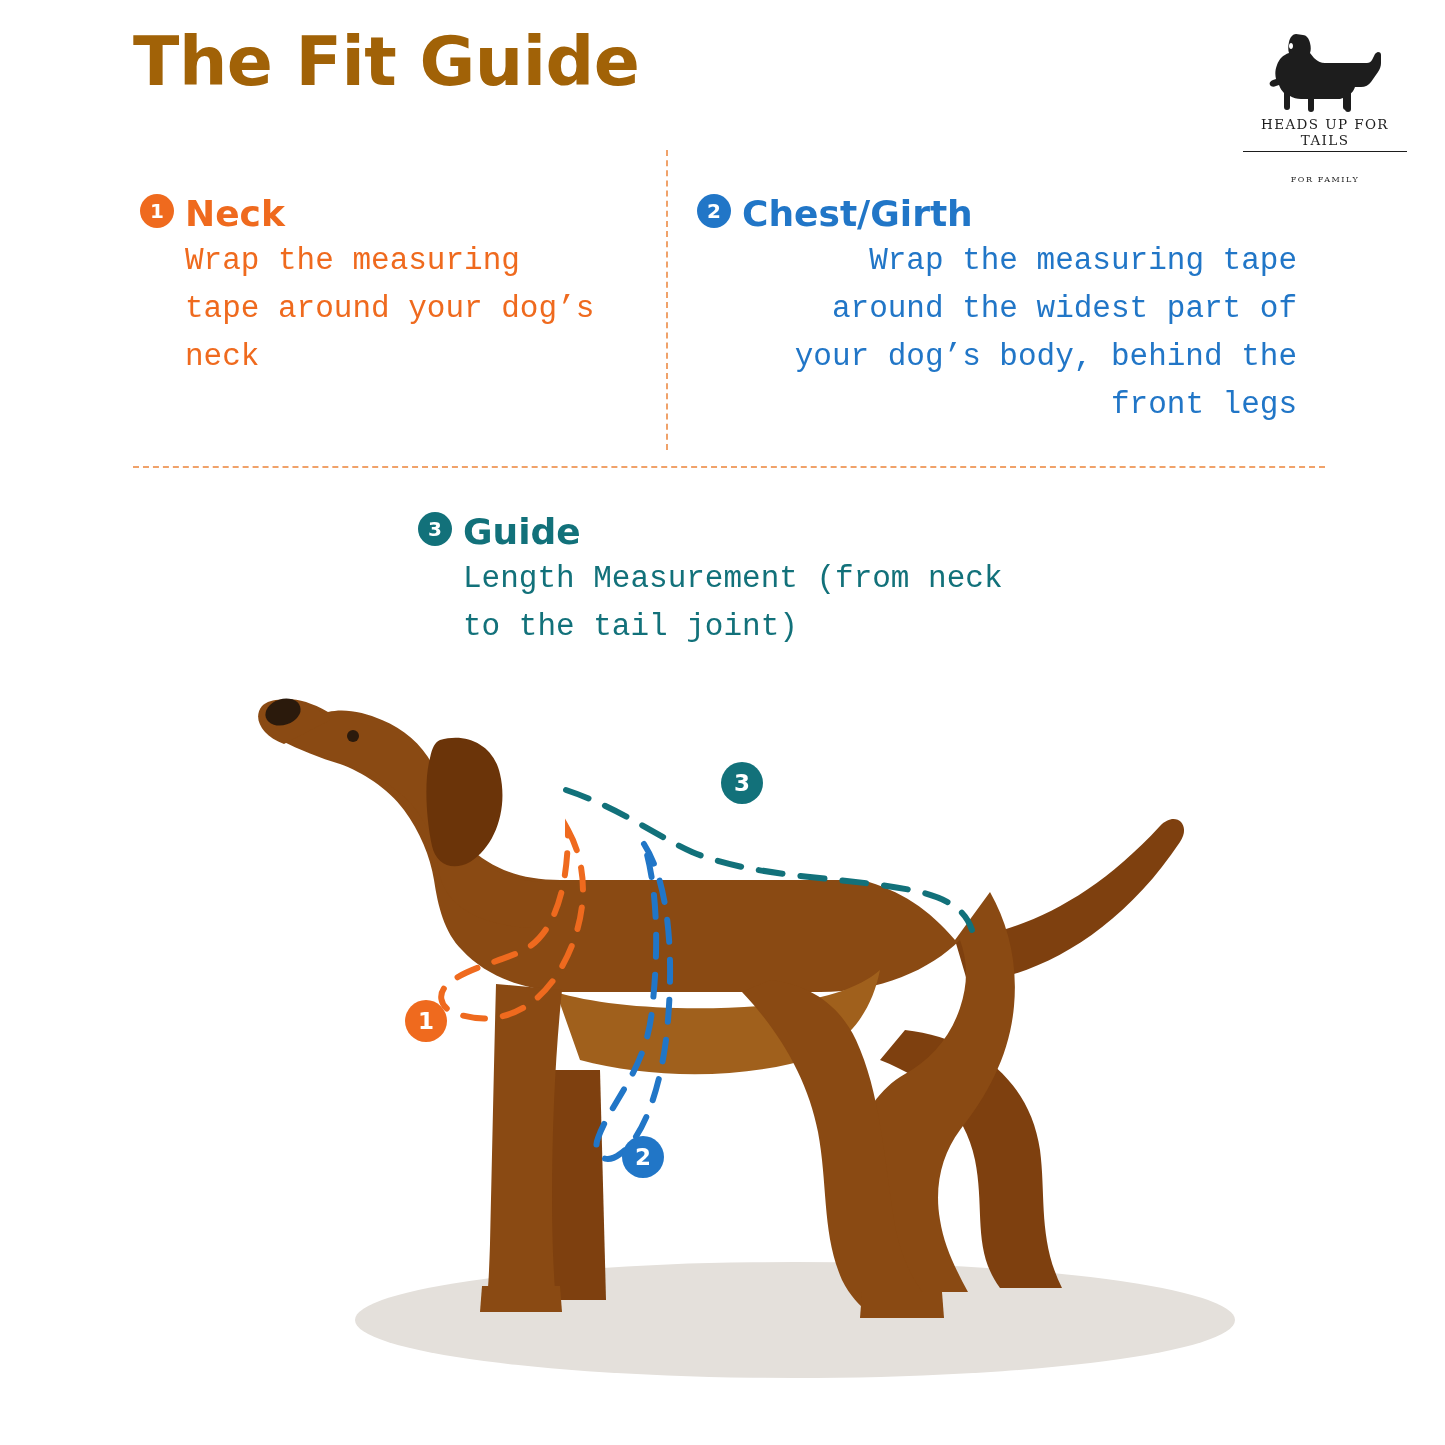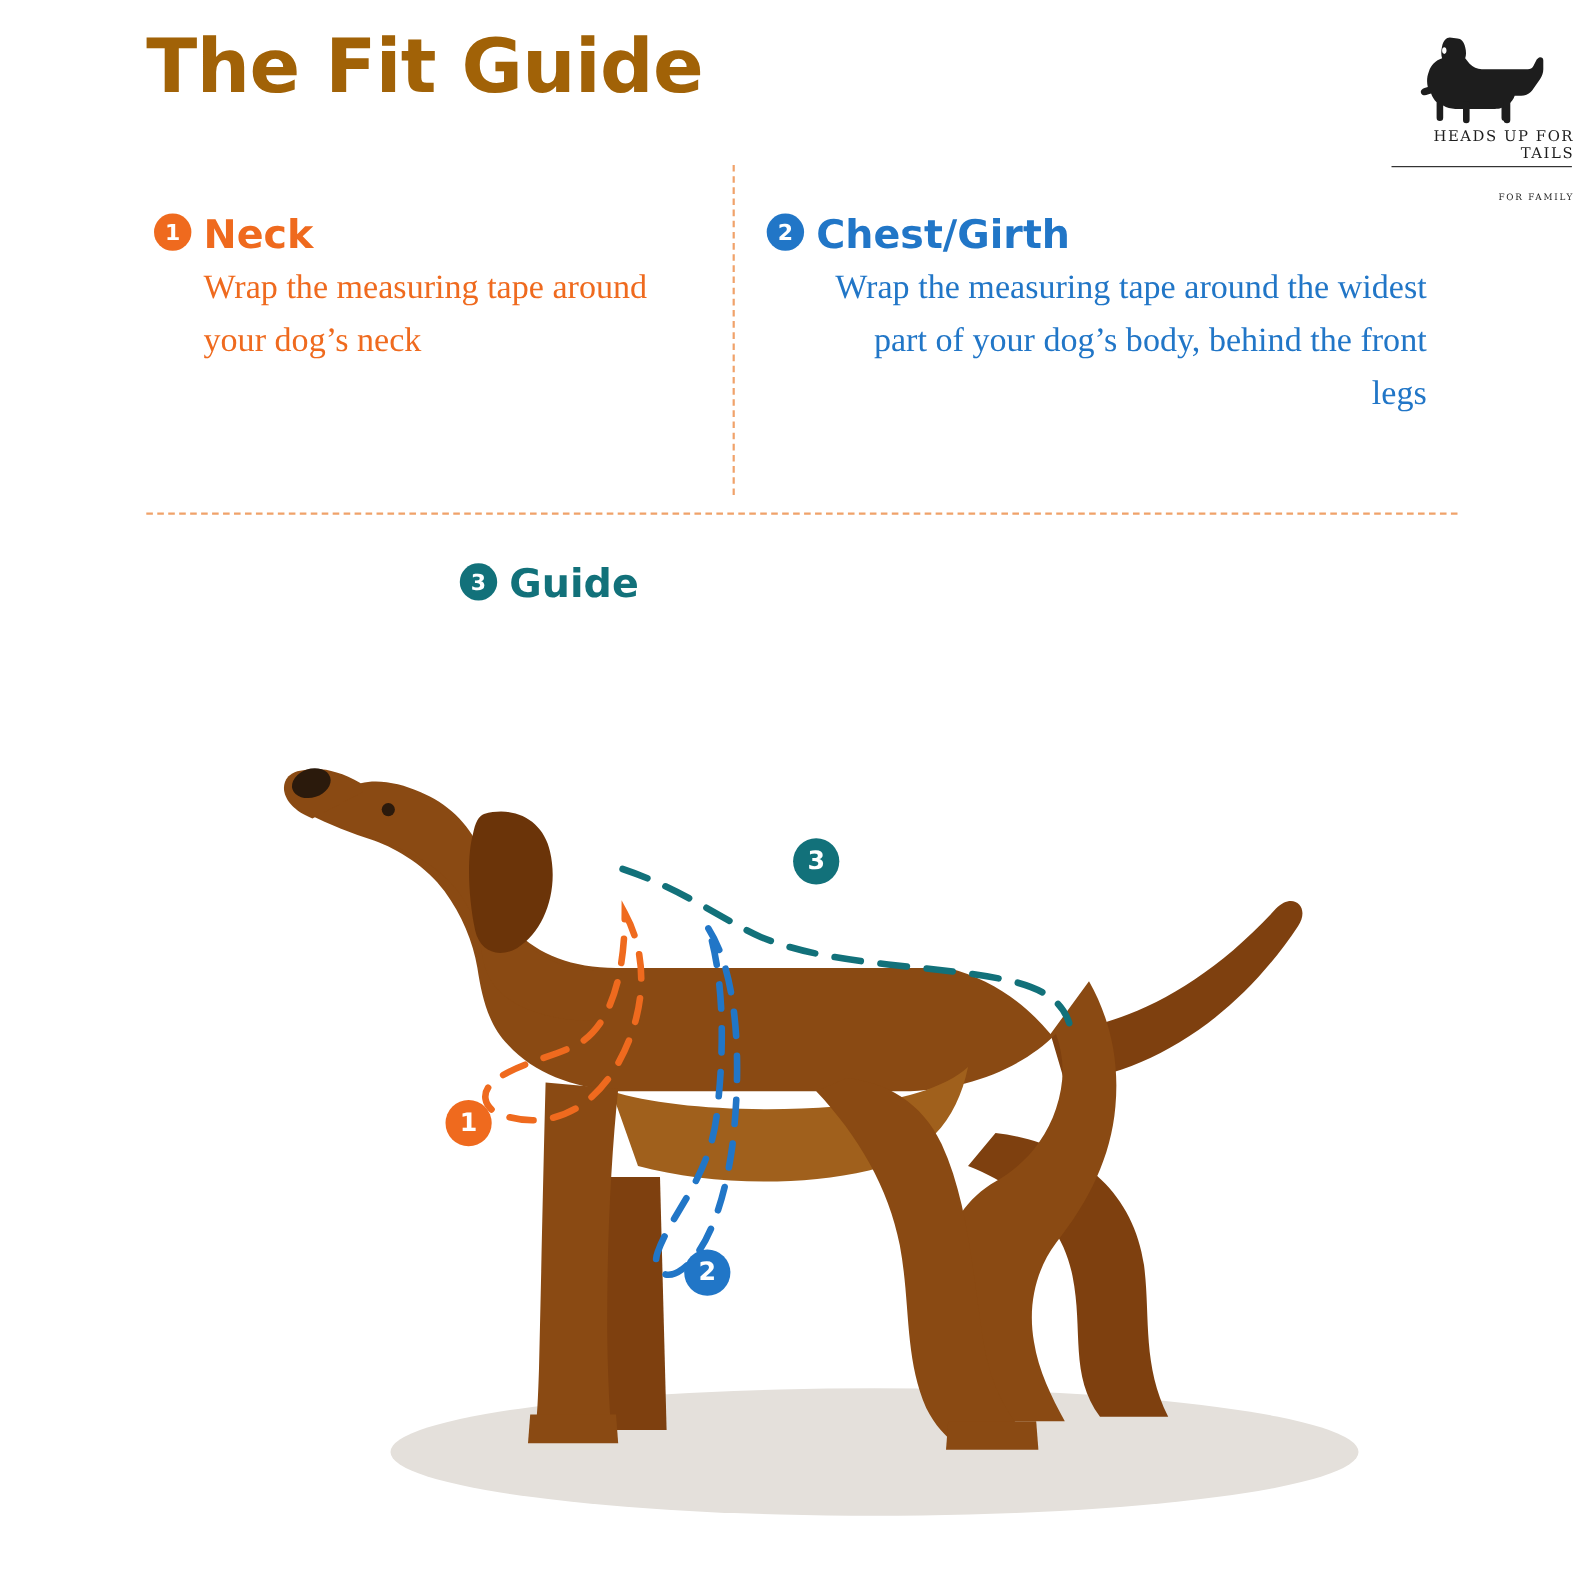--- a/index.html
+++ b/index.html
@@ -23,24 +23,24 @@
     font-size: 68px;
     font-weight: 700;
     color: #a16207;
     letter-spacing: -0.5px;
     font-family: "DejaVu Sans", sans-serif;
     white-space: nowrap;
   }
 
   #brand-logo {
     position: absolute;
-    right: 14px;
+    right: 36px;
     top: 24px;
     width: 168px;
-    text-align: right;
+    text-align: center;
   }
   #brand-logo .logo-mark {
     height: 90px;
     display: flex;
     align-items: flex-end;
     justify-content: center;
   }
   #brand-logo .logo-name {
     font-size: 13.5px;
     letter-spacing: 1.4px;
@@ -104,21 +104,21 @@
   }
   .step-title {
     font-size: 36px;
     font-weight: 700;
     line-height: 1.2;
     font-family: "DejaVu Sans", sans-serif;
   }
   .step-desc {
     font-size: 31px;
     line-height: 1.55;
-    font-family: Liberation Serif, serif;
+    font-family: Liberation Mono, monospace;
     font-weight: 400;
   }
 
   #step-neck { left: 140px; top: 192px; width: 470px; }
   #step-neck .badge { background: #ef6a1e; }
   #step-neck .step-title, #step-neck .step-desc { color: #ef6a1e; }
   #step-neck .step-desc { margin-left: 45px; margin-top: 2px; }
 
   #step-chest { left: 697px; top: 192px; width: 600px; }
   #step-chest .badge { background: #2176c7; }
@@ -192,20 +192,21 @@
     <div class="step-title">Chest/Girth</div>
   </div>
   <div class="step-desc">Wrap the measuring tape around the widest part of your dog’s body, behind the front legs</div>
 </div>
 
 <div class="step" id="step-length">
   <div class="step-head">
     <div class="badge">3</div>
     <div class="step-title">Guide</div>
   </div>
+  <div class="step-desc">Length Measurement (from neck to the tail joint)</div>
 </div>
 
 <div id="dog-illustration">
   <svg width="1445" height="800" viewBox="0 0 1445 800" xmlns="http://www.w3.org/2000/svg">
 
     <ellipse cx="795" cy="680" rx="440" ry="58" fill="#e4e0db"></ellipse>
 
     <path fill="#7e400f" d="M955 300
          C1020 292 1090 262 1160 186
          C1175 170 1192 184 1180 202

